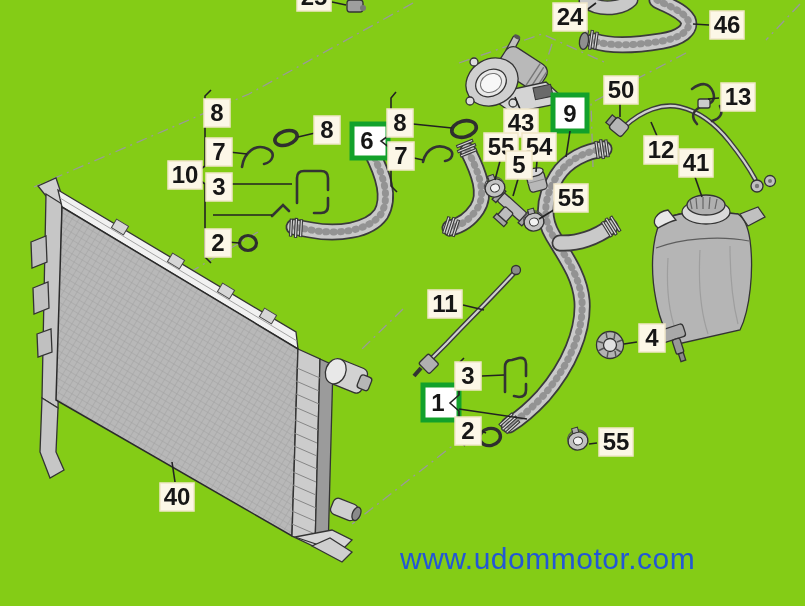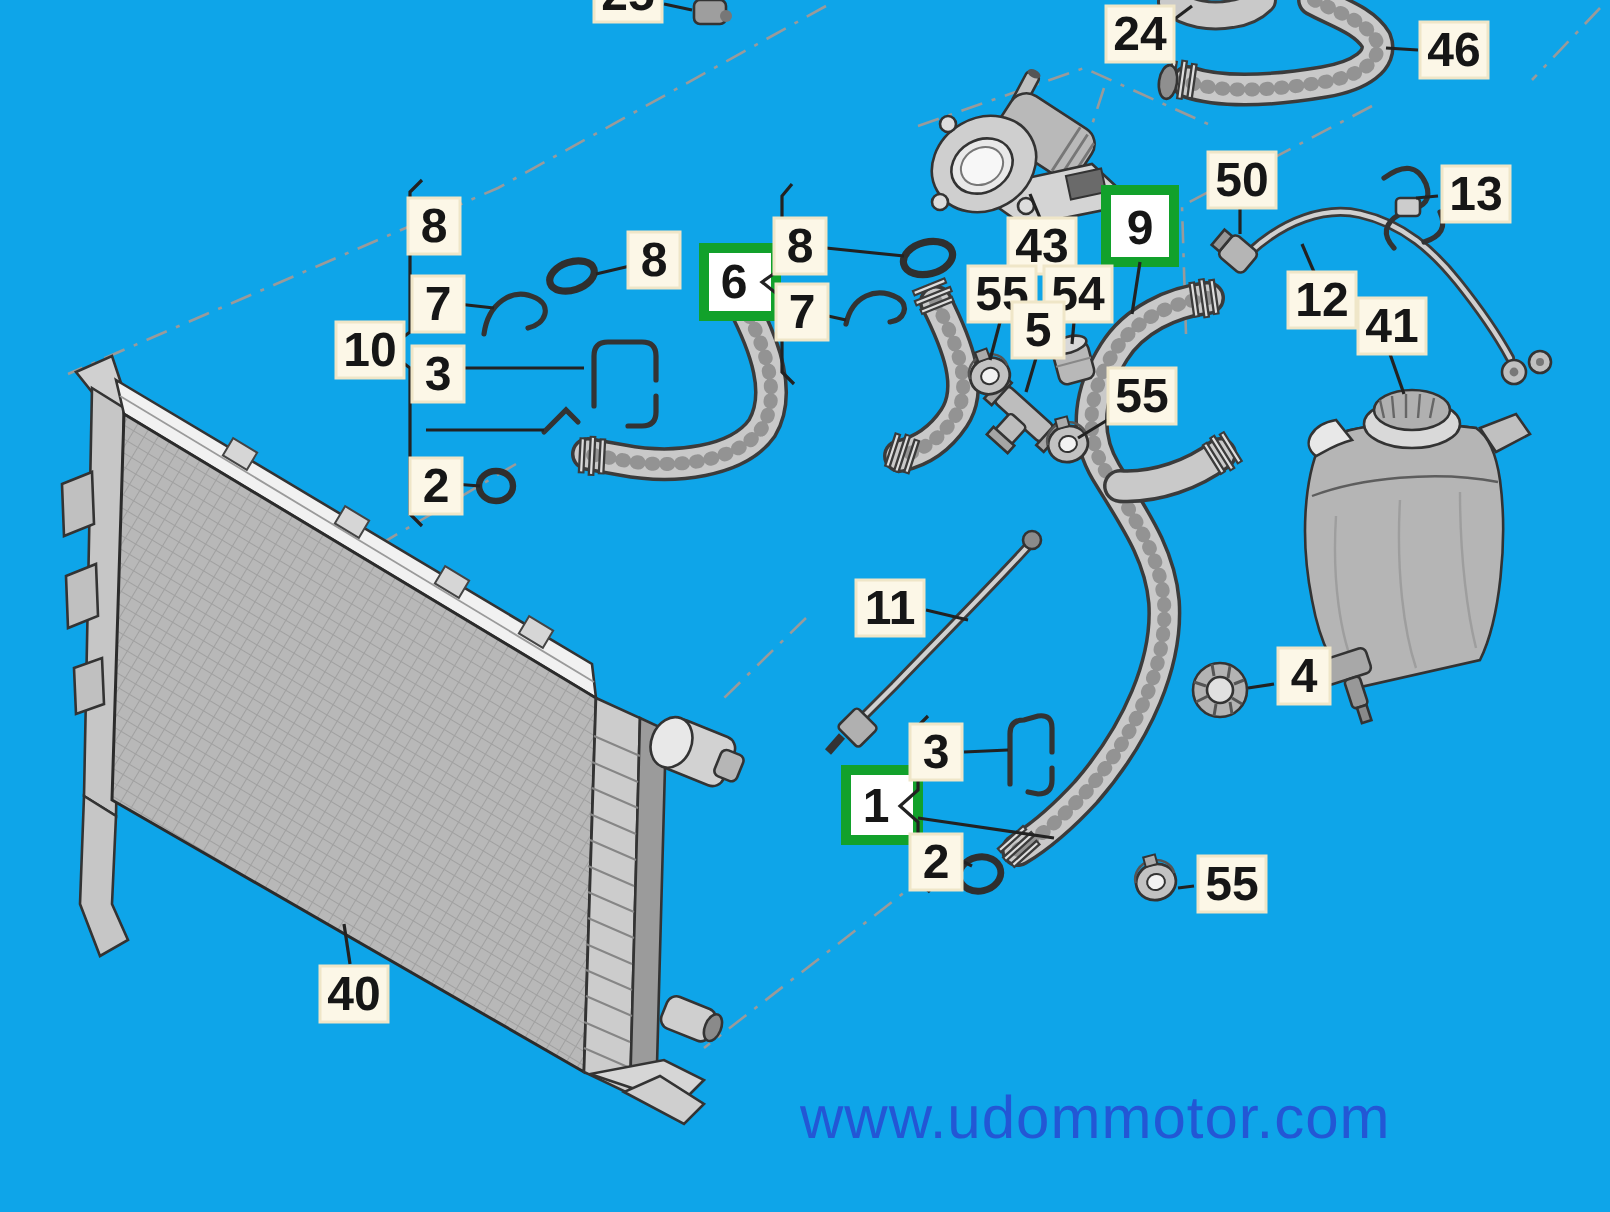--- a/index.html
+++ b/index.html
@@ -1,16 +1,16 @@
 <!DOCTYPE html>
 <html><head>
 <meta charset="utf-8">
 <style>
   html,body{margin:0;padding:0;background:#fff;}
-  #stage{position:relative;width:805px;height:606px;background:#0ea5e9;overflow:hidden;
+  #stage{position:relative;width:805px;height:606px;background:#84cc16;overflow:hidden;
          font-family:"Liberation Sans",sans-serif;}
   svg{position:absolute;left:0;top:0;}
   
   .hO{fill:none;stroke:#3b3b3b;stroke-width:17;stroke-linecap:round}
   .hI{fill:none;stroke:#c9c9c9;stroke-width:13.5;stroke-linecap:round}
   .hD{fill:none;stroke:#5e5e5e;stroke-width:7;stroke-dasharray:.9 6.5;stroke-linecap:round;opacity:.5}
   .thinO{fill:none;stroke:#3b3b3b;stroke-width:5;stroke-linecap:round}
   .thinI{fill:none;stroke:#d0d0d0;stroke-width:2.2;stroke-linecap:round}
   .wire{fill:none;stroke:#333;stroke-width:2.6;stroke-linecap:round}
   .ln{stroke:#222;stroke-width:1.6;fill:none}

